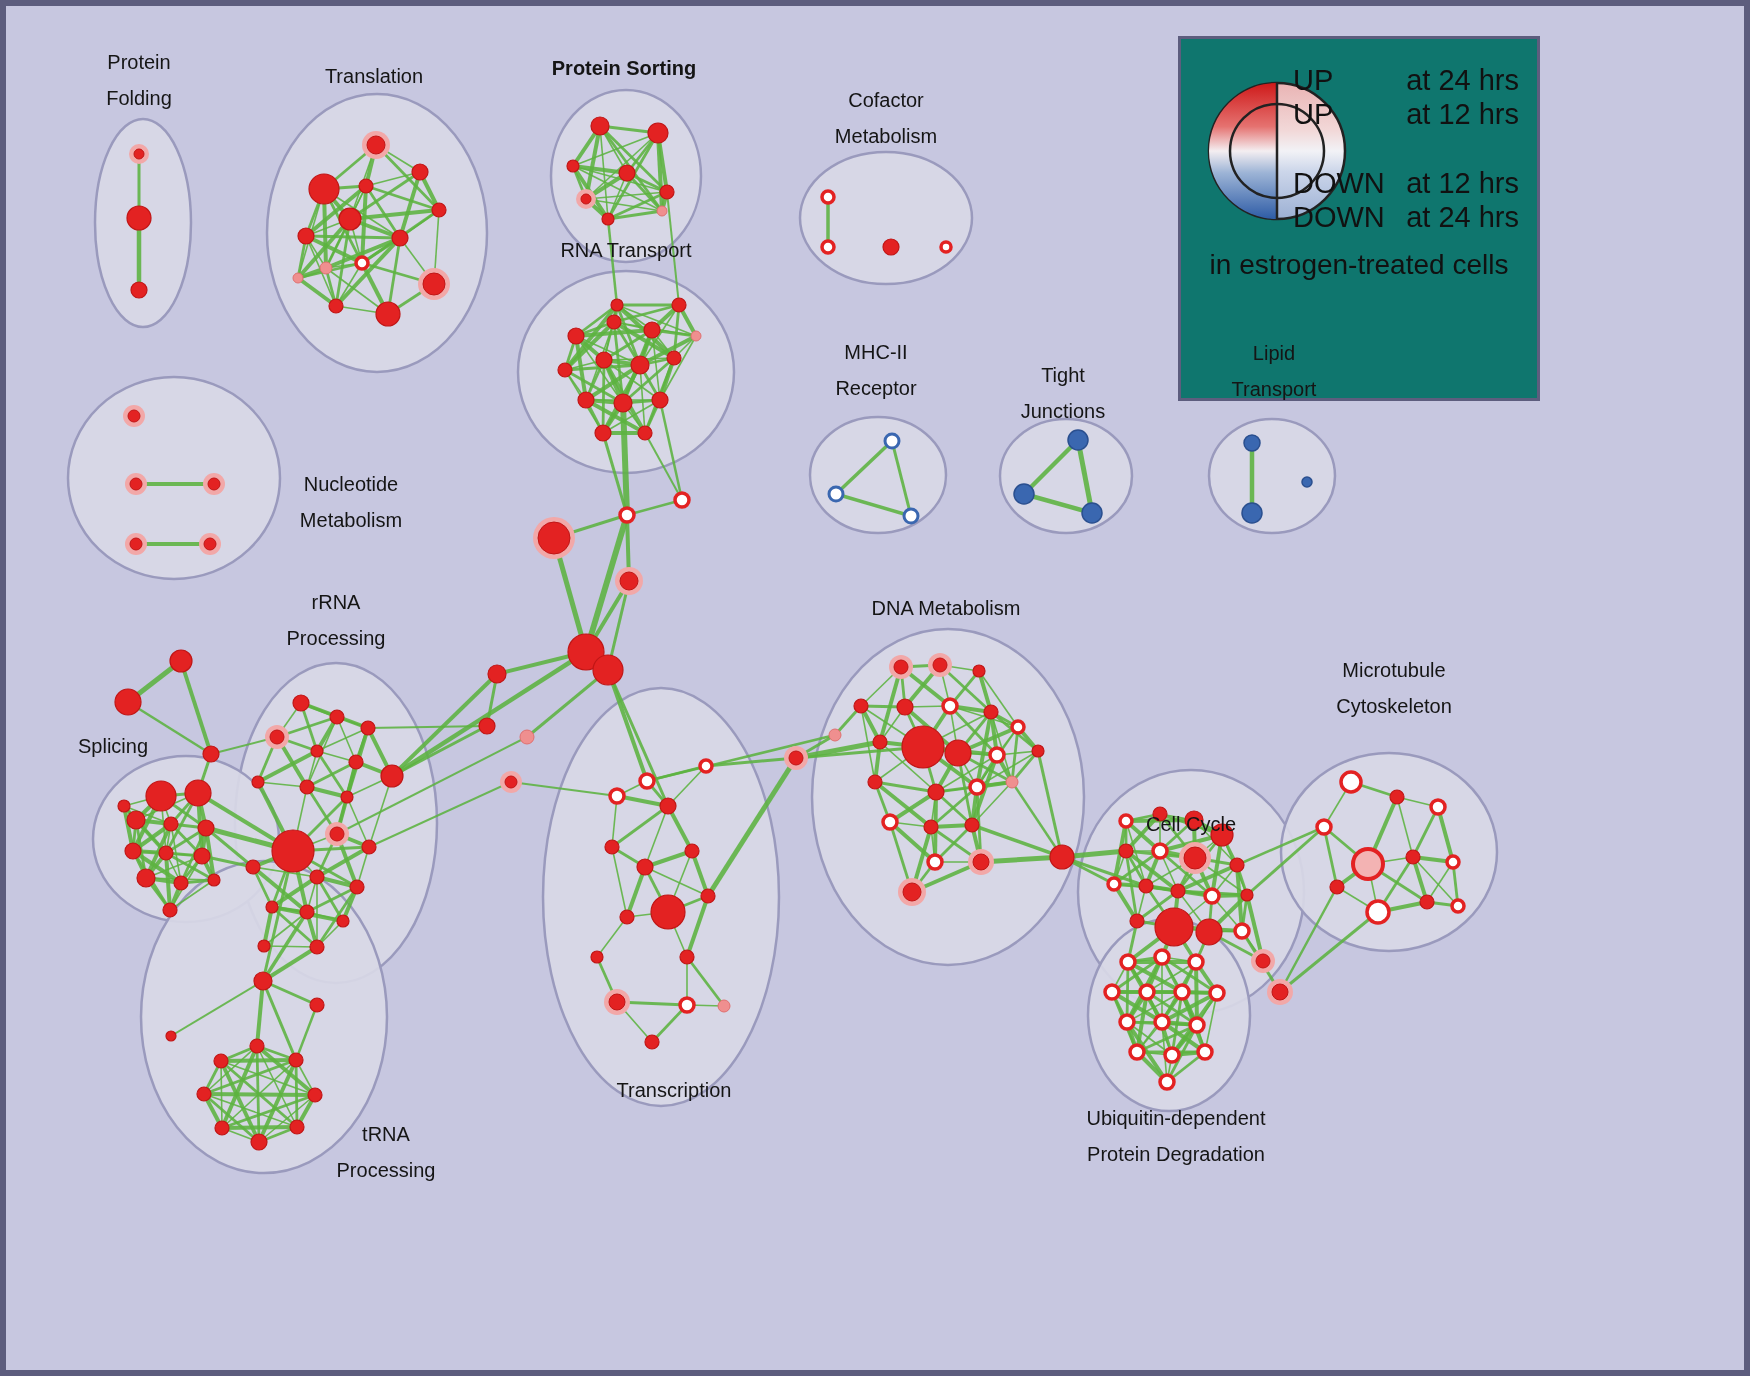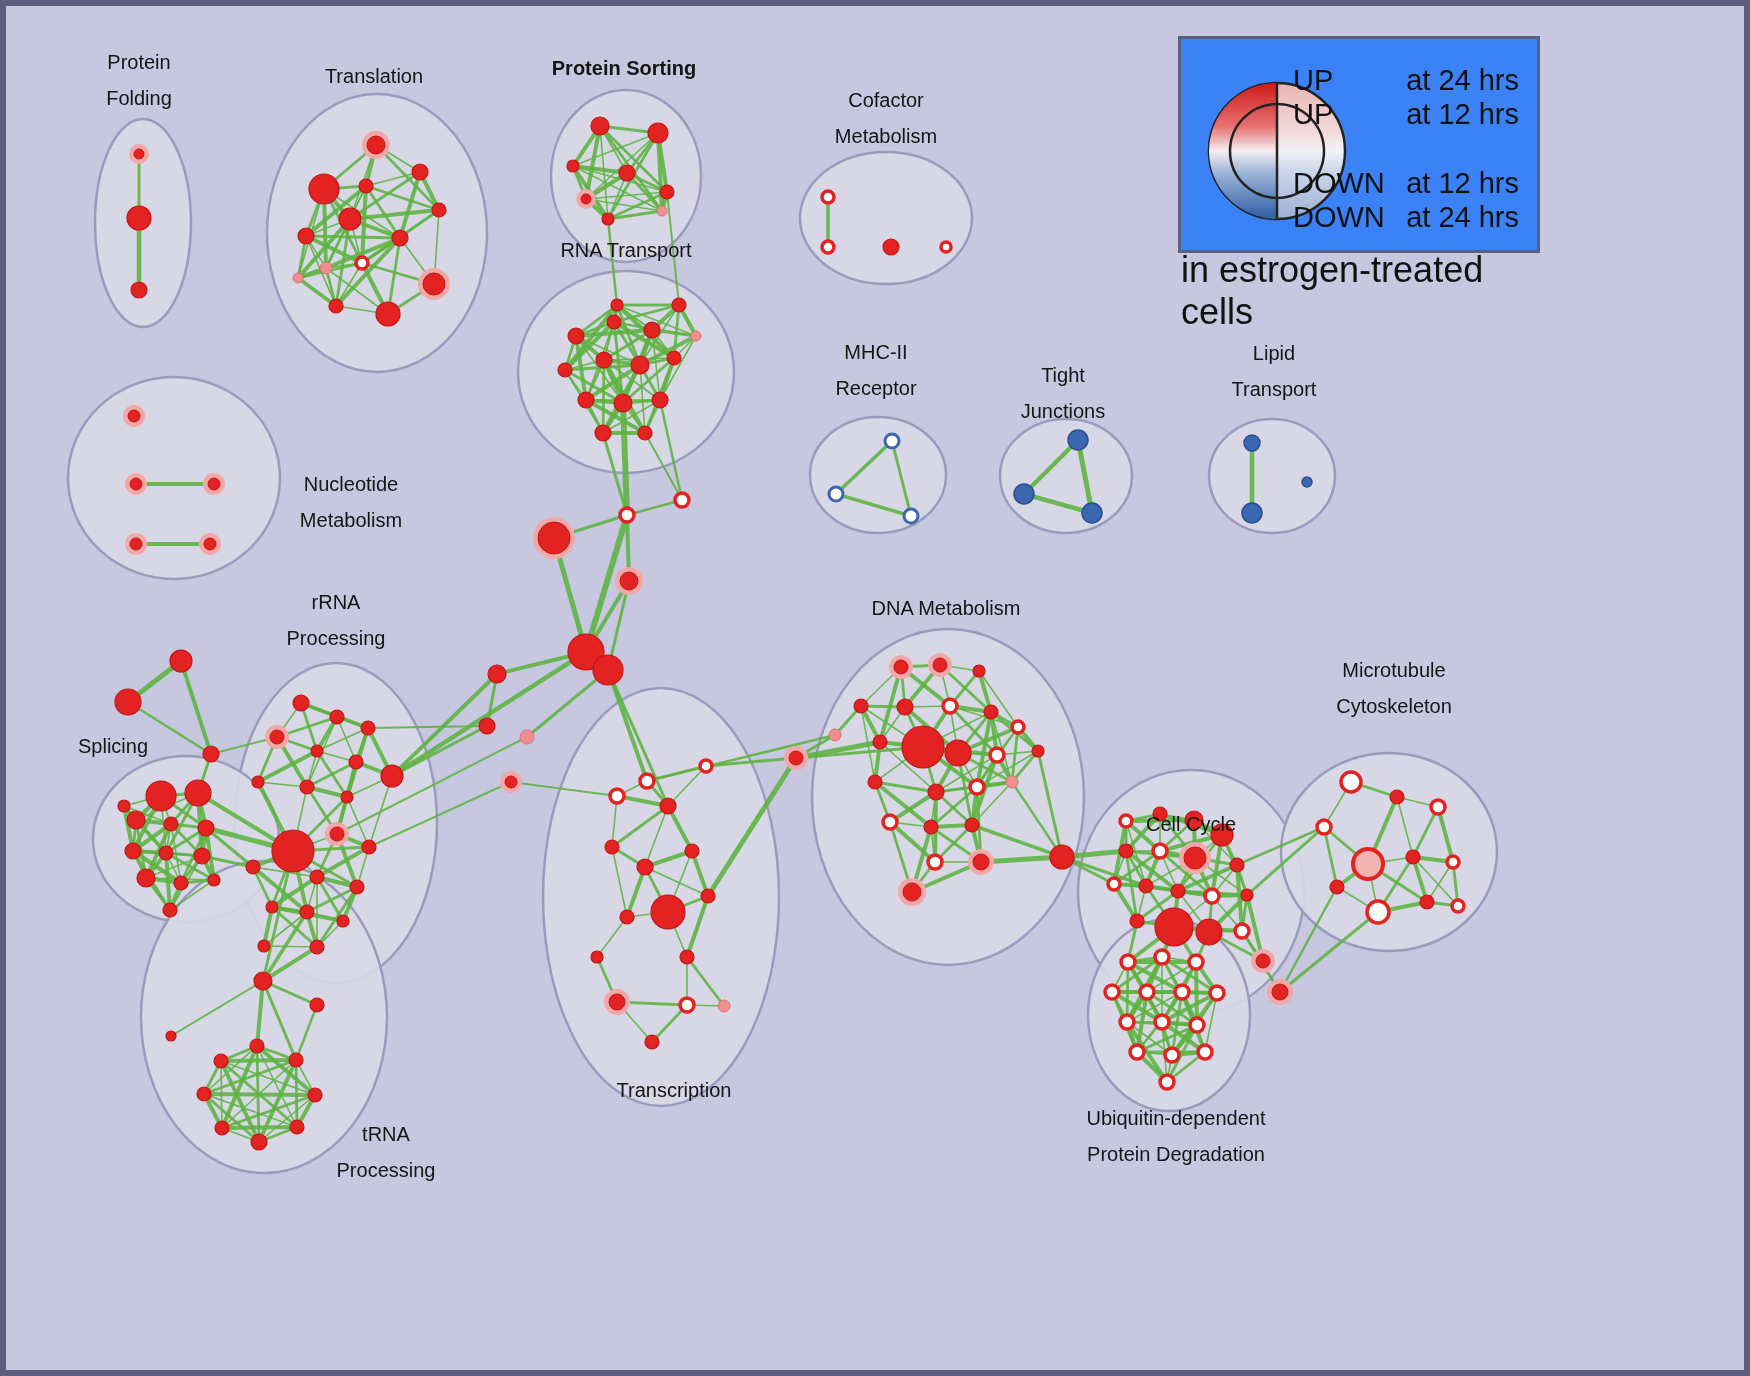--- a/index.html
+++ b/index.html
@@ -2,27 +2,27 @@
 <html><head>
 <meta charset="utf-8">
 <style>
   * { margin:0; padding:0; box-sizing:border-box; }
   html,body { background:#9a9ab5; font-family:"Liberation Sans", sans-serif; }
   #figure { position:relative; width:1750px; height:1376px; background:#c7c7e0;
             border:6px solid #5d5d7e; overflow:hidden; }
   #net { position:absolute; left:0; top:0; }
   .cluster-label { position:absolute; transform:translateX(-50%); font-size:20px;
             line-height:36px; color:#151515; text-align:center; white-space:pre-line; }
-  #legend { position:absolute; left:1172px; top:30px; width:362px; height:217px;
-            border:3px solid #5d5d7e; background:#3b82f6; }
+  #legend { position:absolute; left:1172px; top:30px; width:362px; height:365px;
+            border:3px solid #5d5d7e; background:#0f766e; }
   #legend-glyph { position:absolute; left:0; top:0; }
   .legend-row { position:absolute; left:112px; right:18px; display:flex;
             justify-content:space-between; font-size:29px; color:#111; }
-  .legend-caption { position:absolute; left:0; right:0; 
-            font-size:36px; color:#111; }
+  .legend-caption { position:absolute; left:0; right:0; text-align:center;
+            font-size:28px; color:#111; }
 </style>
 </head>
 <body>
 
 <div id="figure">
   <svg id="net" width="1750" height="1376">
       <ellipse cx="137" cy="217" rx="48" ry="104" fill="#d8d8e6" fill-opacity="0.92" stroke="#9a9abd" stroke-width="2.5"></ellipse>
       <ellipse cx="371" cy="227" rx="110" ry="139" fill="#d8d8e6" fill-opacity="0.92" stroke="#9a9abd" stroke-width="2.5"></ellipse>
       <ellipse cx="620" cy="170" rx="75" ry="86" fill="#d8d8e6" fill-opacity="0.92" stroke="#9a9abd" stroke-width="2.5"></ellipse>
       <ellipse cx="880" cy="212" rx="86" ry="66" fill="#d8d8e6" fill-opacity="0.92" stroke="#9a9abd" stroke-width="2.5"></ellipse>

